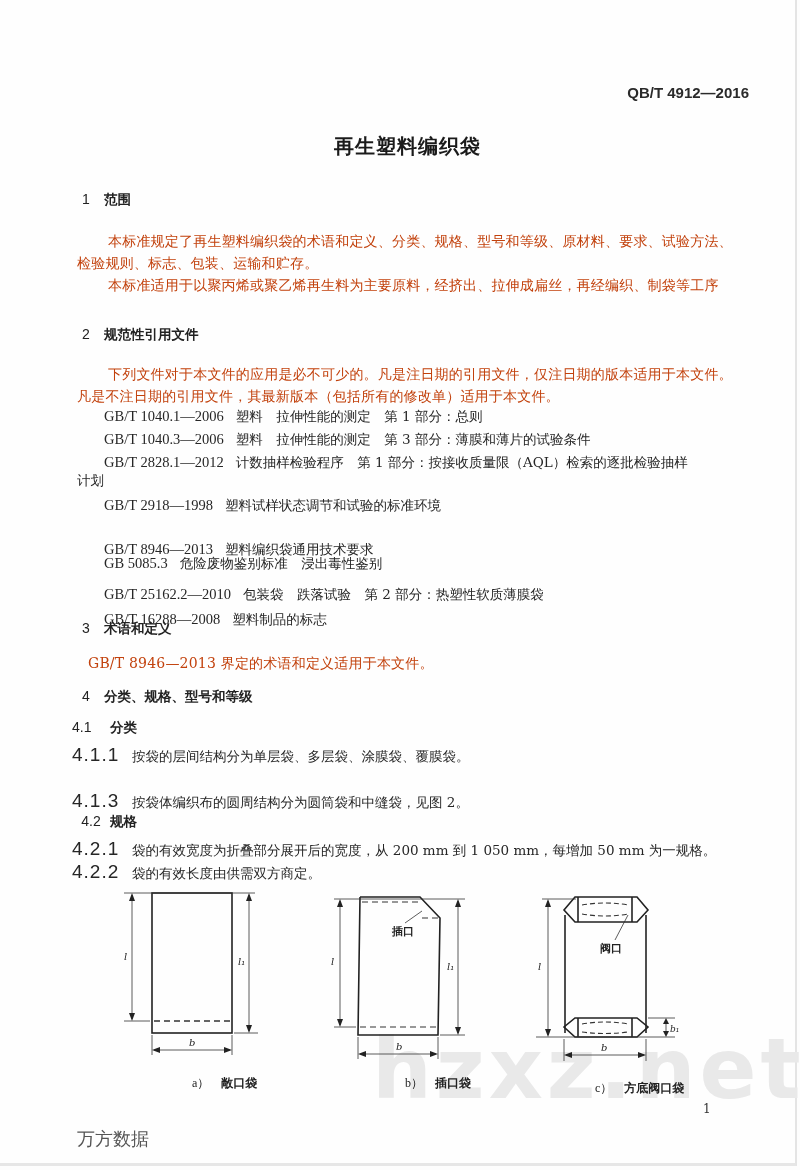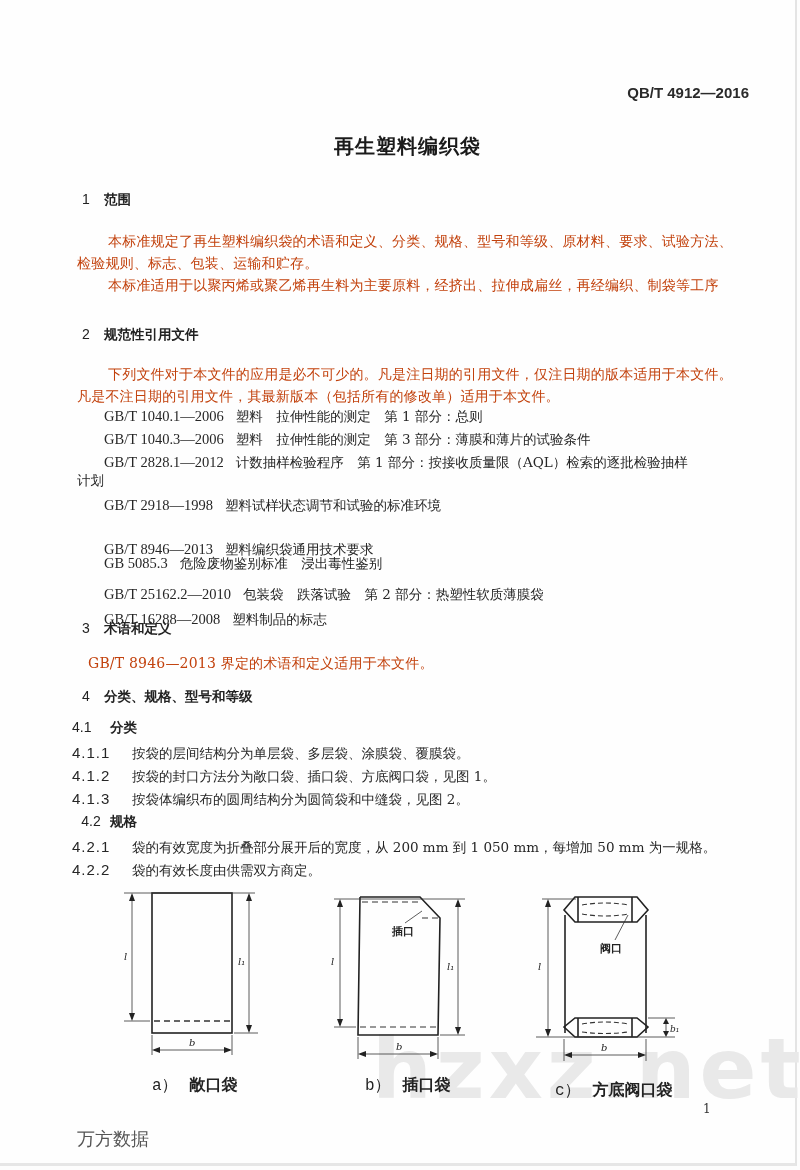--- a/index.html
+++ b/index.html
@@ -8,23 +8,23 @@
     .page { position: absolute; left: 0; top: 0; width: 797px; height: 1166px; background: #fefefe; border-right: 2px solid #e4e4e4; border-bottom: 3px solid #e6e6e6; }
     .abs { position: absolute; white-space: nowrap; }
     .std-code { right: 46px; top: 84px; font-family: "Liberation Sans", "DejaVu Sans", sans-serif; font-weight: bold; font-size: 15px; color: #2a2a2a; }
     .doc-title { left: 0; width: 800px; top: 133px; text-align: center; font-family: "DejaVu Sans", sans-serif; font-weight: bold; font-size: 20px; letter-spacing: 1px; color: #1a1a1a; padding-left: 15px; }
     .h1 { font-family: "DejaVu Sans", sans-serif; font-weight: bold; font-size: 13.5px; color: #222; }
     .h1 .num { display: inline-block; width: 22px; font-weight: normal; font-family: "Liberation Sans", sans-serif; font-size: 14px; }
     .p { font-size: 14px; color: #c2410c; letter-spacing: 0.2px; }
     .ref { font-size: 13.5px; color: #262626; }
     .ref .code { font-family: "Liberation Serif", serif; font-size: 14.5px; margin-right: 12px; }
     .clause { font-size: 13.5px; color: #262626; }
-    .clause .cnum { display: inline-block; width: 60px; font-family: "Liberation Sans", sans-serif; font-size: 15px; letter-spacing: 1px; }
+    .clause .cnum { display: inline-block; width: 60px; font-family: "Liberation Sans", sans-serif; font-size: 19px; letter-spacing: 1px; }
     .fig svg { position: absolute; }
-    .fig-label { font-family: Liberation Mono, monospace; font-weight: bold; font-size: 16px; color: #222; }
+    .fig-label { font-family: Liberation Serif, serif; font-weight: bold; font-size: 12px; color: #222; margin-left: 40px; }
     .fig-label .sub { font-weight: normal; margin-right: 12px; }
     .page-num { font-size: 12px; color: #333; }
     .source { left: 77px; top: 1127px; font-family: "DejaVu Sans", sans-serif; font-size: 18px; color: #555; }
     .watermark { left: 372px; top: 1020px; font-family: "DejaVu Sans", sans-serif; font-weight: bold; font-size: 84px; color: #e9e9e9; letter-spacing: 4px; z-index: 0; }
     .z1 { z-index: 1; }
   </style>
 </head>
 <body>
 
 <div class="page">
@@ -79,23 +79,20 @@
   <div class="abs p z1" style="left:88px; top:655px;">GB/T 8946—2013 界定的术语和定义适用于本文件。</div>
 
   <div class="abs h1 z1" style="left:82px; top:688px;">
     <span class="num">4</span><span>分类、规格、型号和等级</span>
   </div>
   <div class="abs h1 z1" style="left:72px; top:719px;">
     <span class="num" style="width:38px;">4.1</span><span>分类</span>
   </div>
   <div class="abs clause z1" style="left:72px; top:744px;">
     <span class="cnum">4.1.1</span><span>按袋的层间结构分为单层袋、多层袋、涂膜袋、覆膜袋。</span>
-  </div>
-  <div class="abs clause z1" style="left:72px; top:767px;">
-    <span class="cnum">4.1.2</span><span>按袋的封口方法分为敞口袋、插口袋、方底阀口袋，见图 1。</span>
   </div>
   <div class="abs clause z1" style="left:72px; top:790px;">
     <span class="cnum">4.1.3</span><span>按袋体编织布的圆周结构分为圆筒袋和中缝袋，见图 2。</span>
   </div>
   <div class="abs h1 z1" style="left:72px; top:813px;text-align:center;">
     <span class="num" style="width:38px;">4.2</span><span>规格</span>
   </div>
   <div class="abs clause z1" style="left:72px; top:838px;">
     <span class="cnum">4.2.1</span><span>袋的有效宽度为折叠部分展开后的宽度，从 200 mm 到 1 050 mm，每增加 50 mm 为一规格。</span>
   </div>

